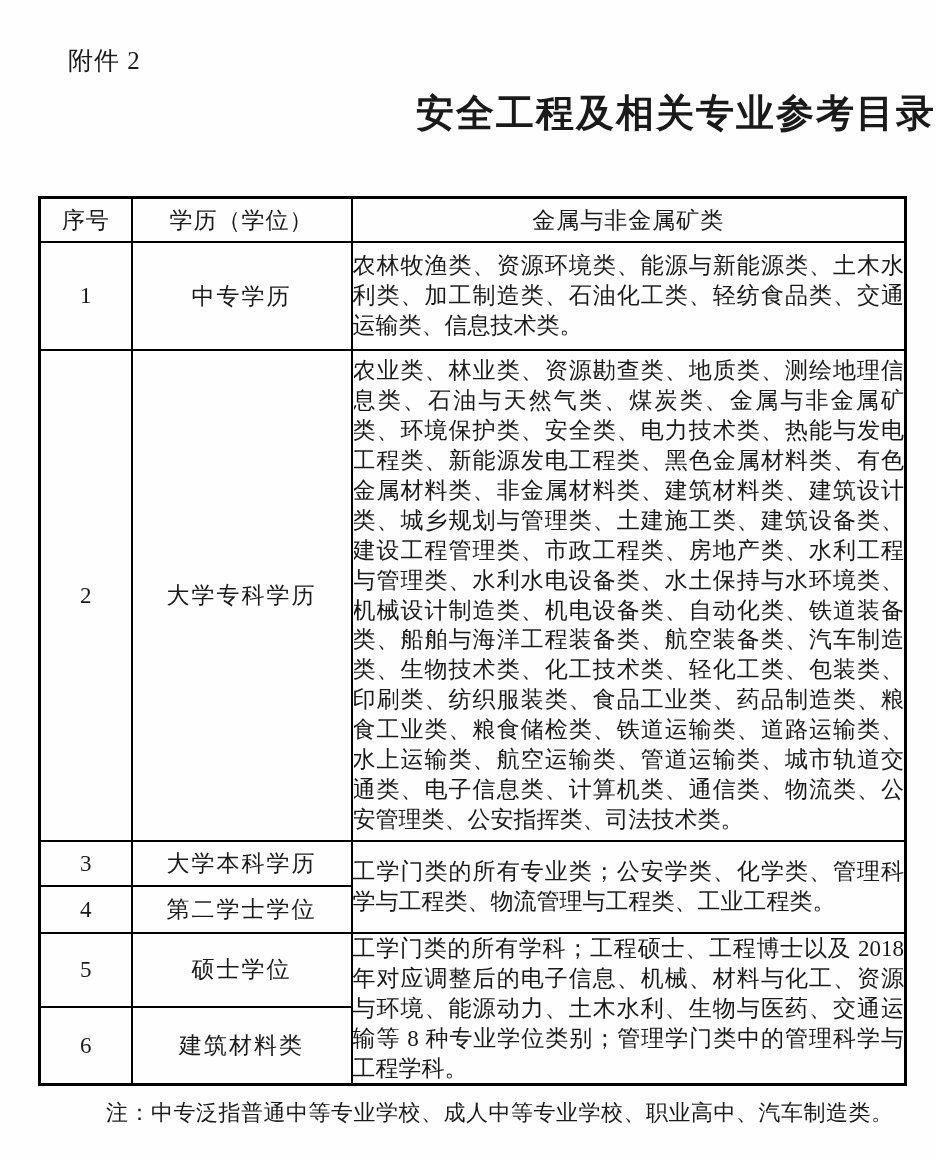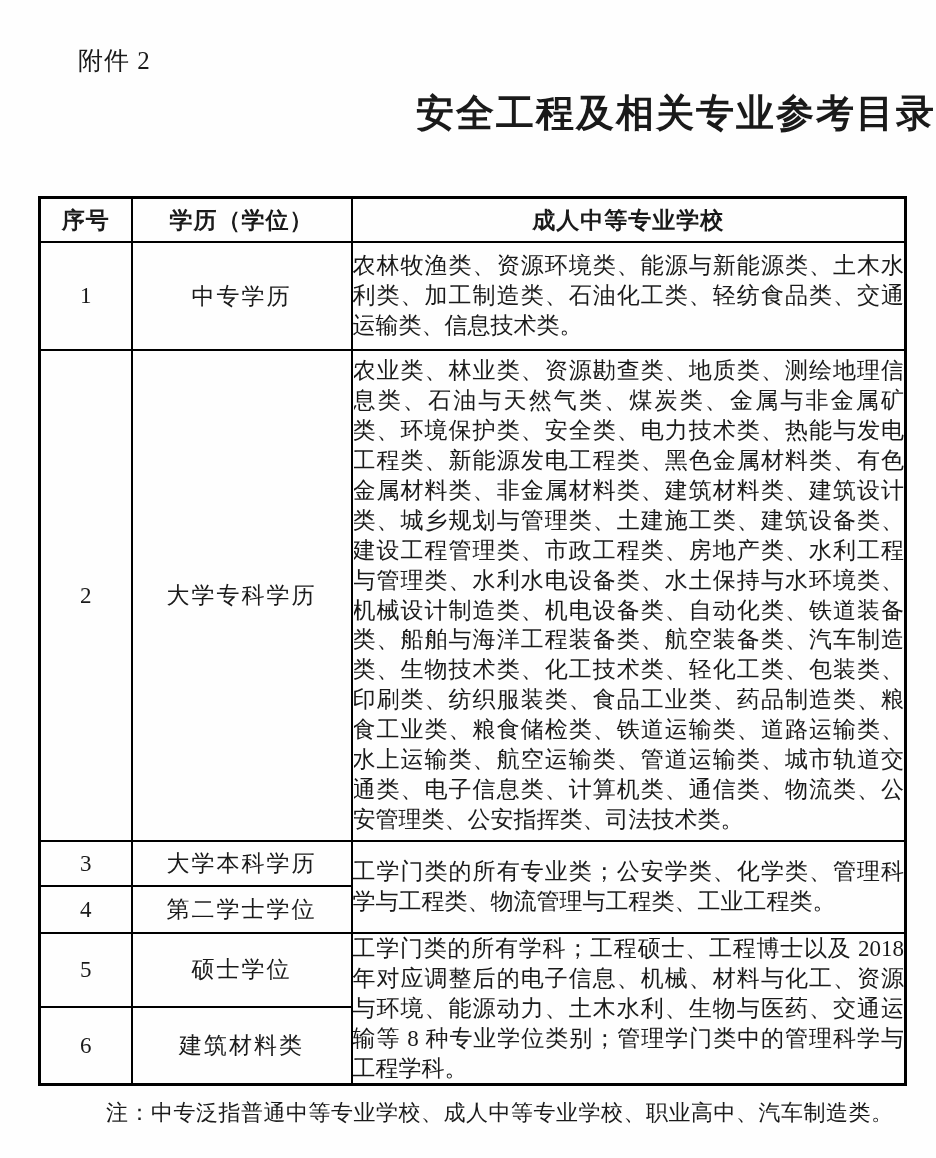--- a/index.html
+++ b/index.html
@@ -15,21 +15,20 @@
     color: #1a1a1a;
     font-family: "Liberation Serif", "DejaVu Serif", serif;
     overflow: hidden;
   }
   .attachment {
     position: absolute;
     left: 68px;
     top: 44px;
     font-size: 25px;
     letter-spacing: 1px;
-    margin-left: 10px;
   }
   .doc-title {
     position: absolute;
     left: 0;
     top: 88px;
     width: 936px;
     text-align: right;
     font-size: 38px;
     font-weight: bold;
     letter-spacing: 2px;
@@ -51,21 +50,21 @@
     font-size: 23px;
     color: #1a1a1a;
     padding: 0;
     overflow: hidden;
   }
   col.c-no     { width: 92px; }
   col.c-degree { width: 220px; }
   col.c-majors { width: 554px; }
   tr.hdr th {
     height: 42px;
-    font-weight: bold;
+    font-weight: normal;
     text-align: center;
     vertical-align: middle;
     font-size: 23px;
     letter-spacing: 1px;
   }
   td.no-cell, td.degree-cell {
     text-align: center;
     vertical-align: middle;
     letter-spacing: 2px;
   }
@@ -104,21 +103,21 @@
     <table class="ref-table">
       <colgroup>
         <col class="c-no">
         <col class="c-degree">
         <col class="c-majors">
       </colgroup>
       <tbody>
         <tr class="hdr">
           <th>序号</th>
           <th>学历（学位）</th>
-          <th>成人中等专业学校</th>
+          <th>金属与非金属矿类</th>
         </tr>
 
         <tr class="r1">
           <td class="no-cell">1</td>
           <td class="degree-cell">中专学历</td>
           <td class="majors-cell">农林牧渔类、资源环境类、能源与新能源类、土木水利类、加工制造类、石油化工类、轻纺食品类、交通运输类、信息技术类。</td>
         </tr>
 
         <tr class="r2">
           <td class="no-cell">2</td>

